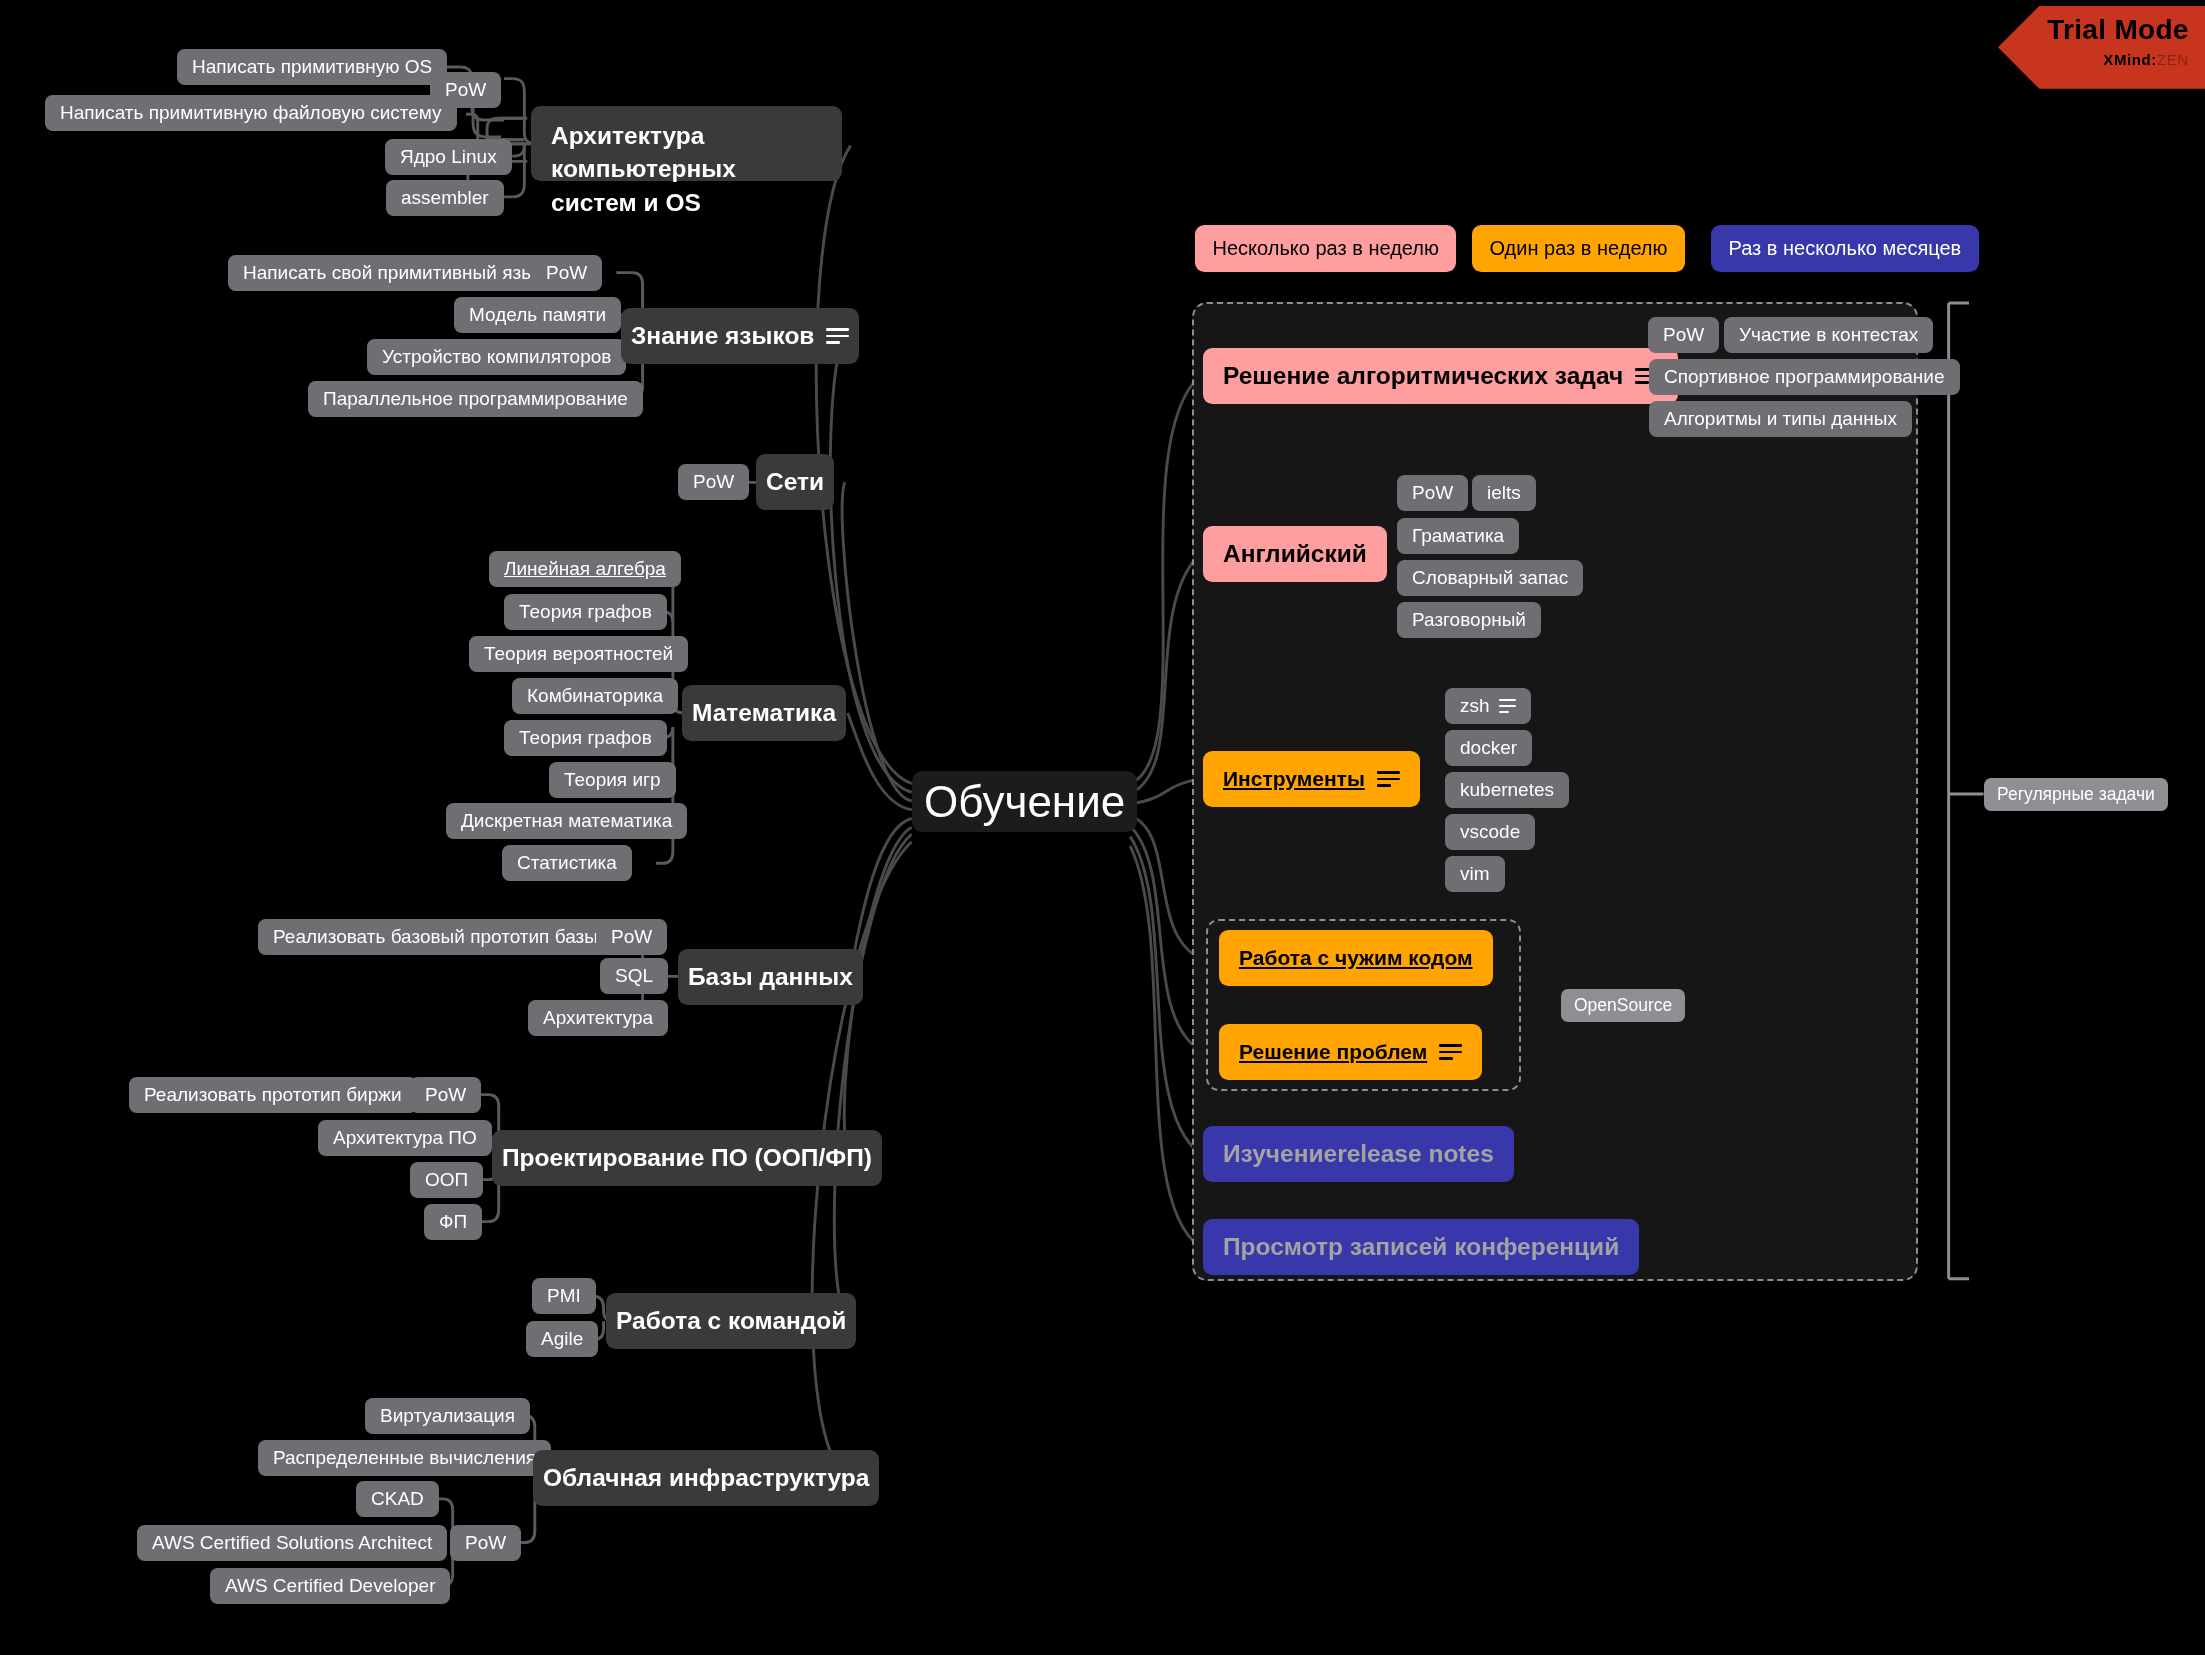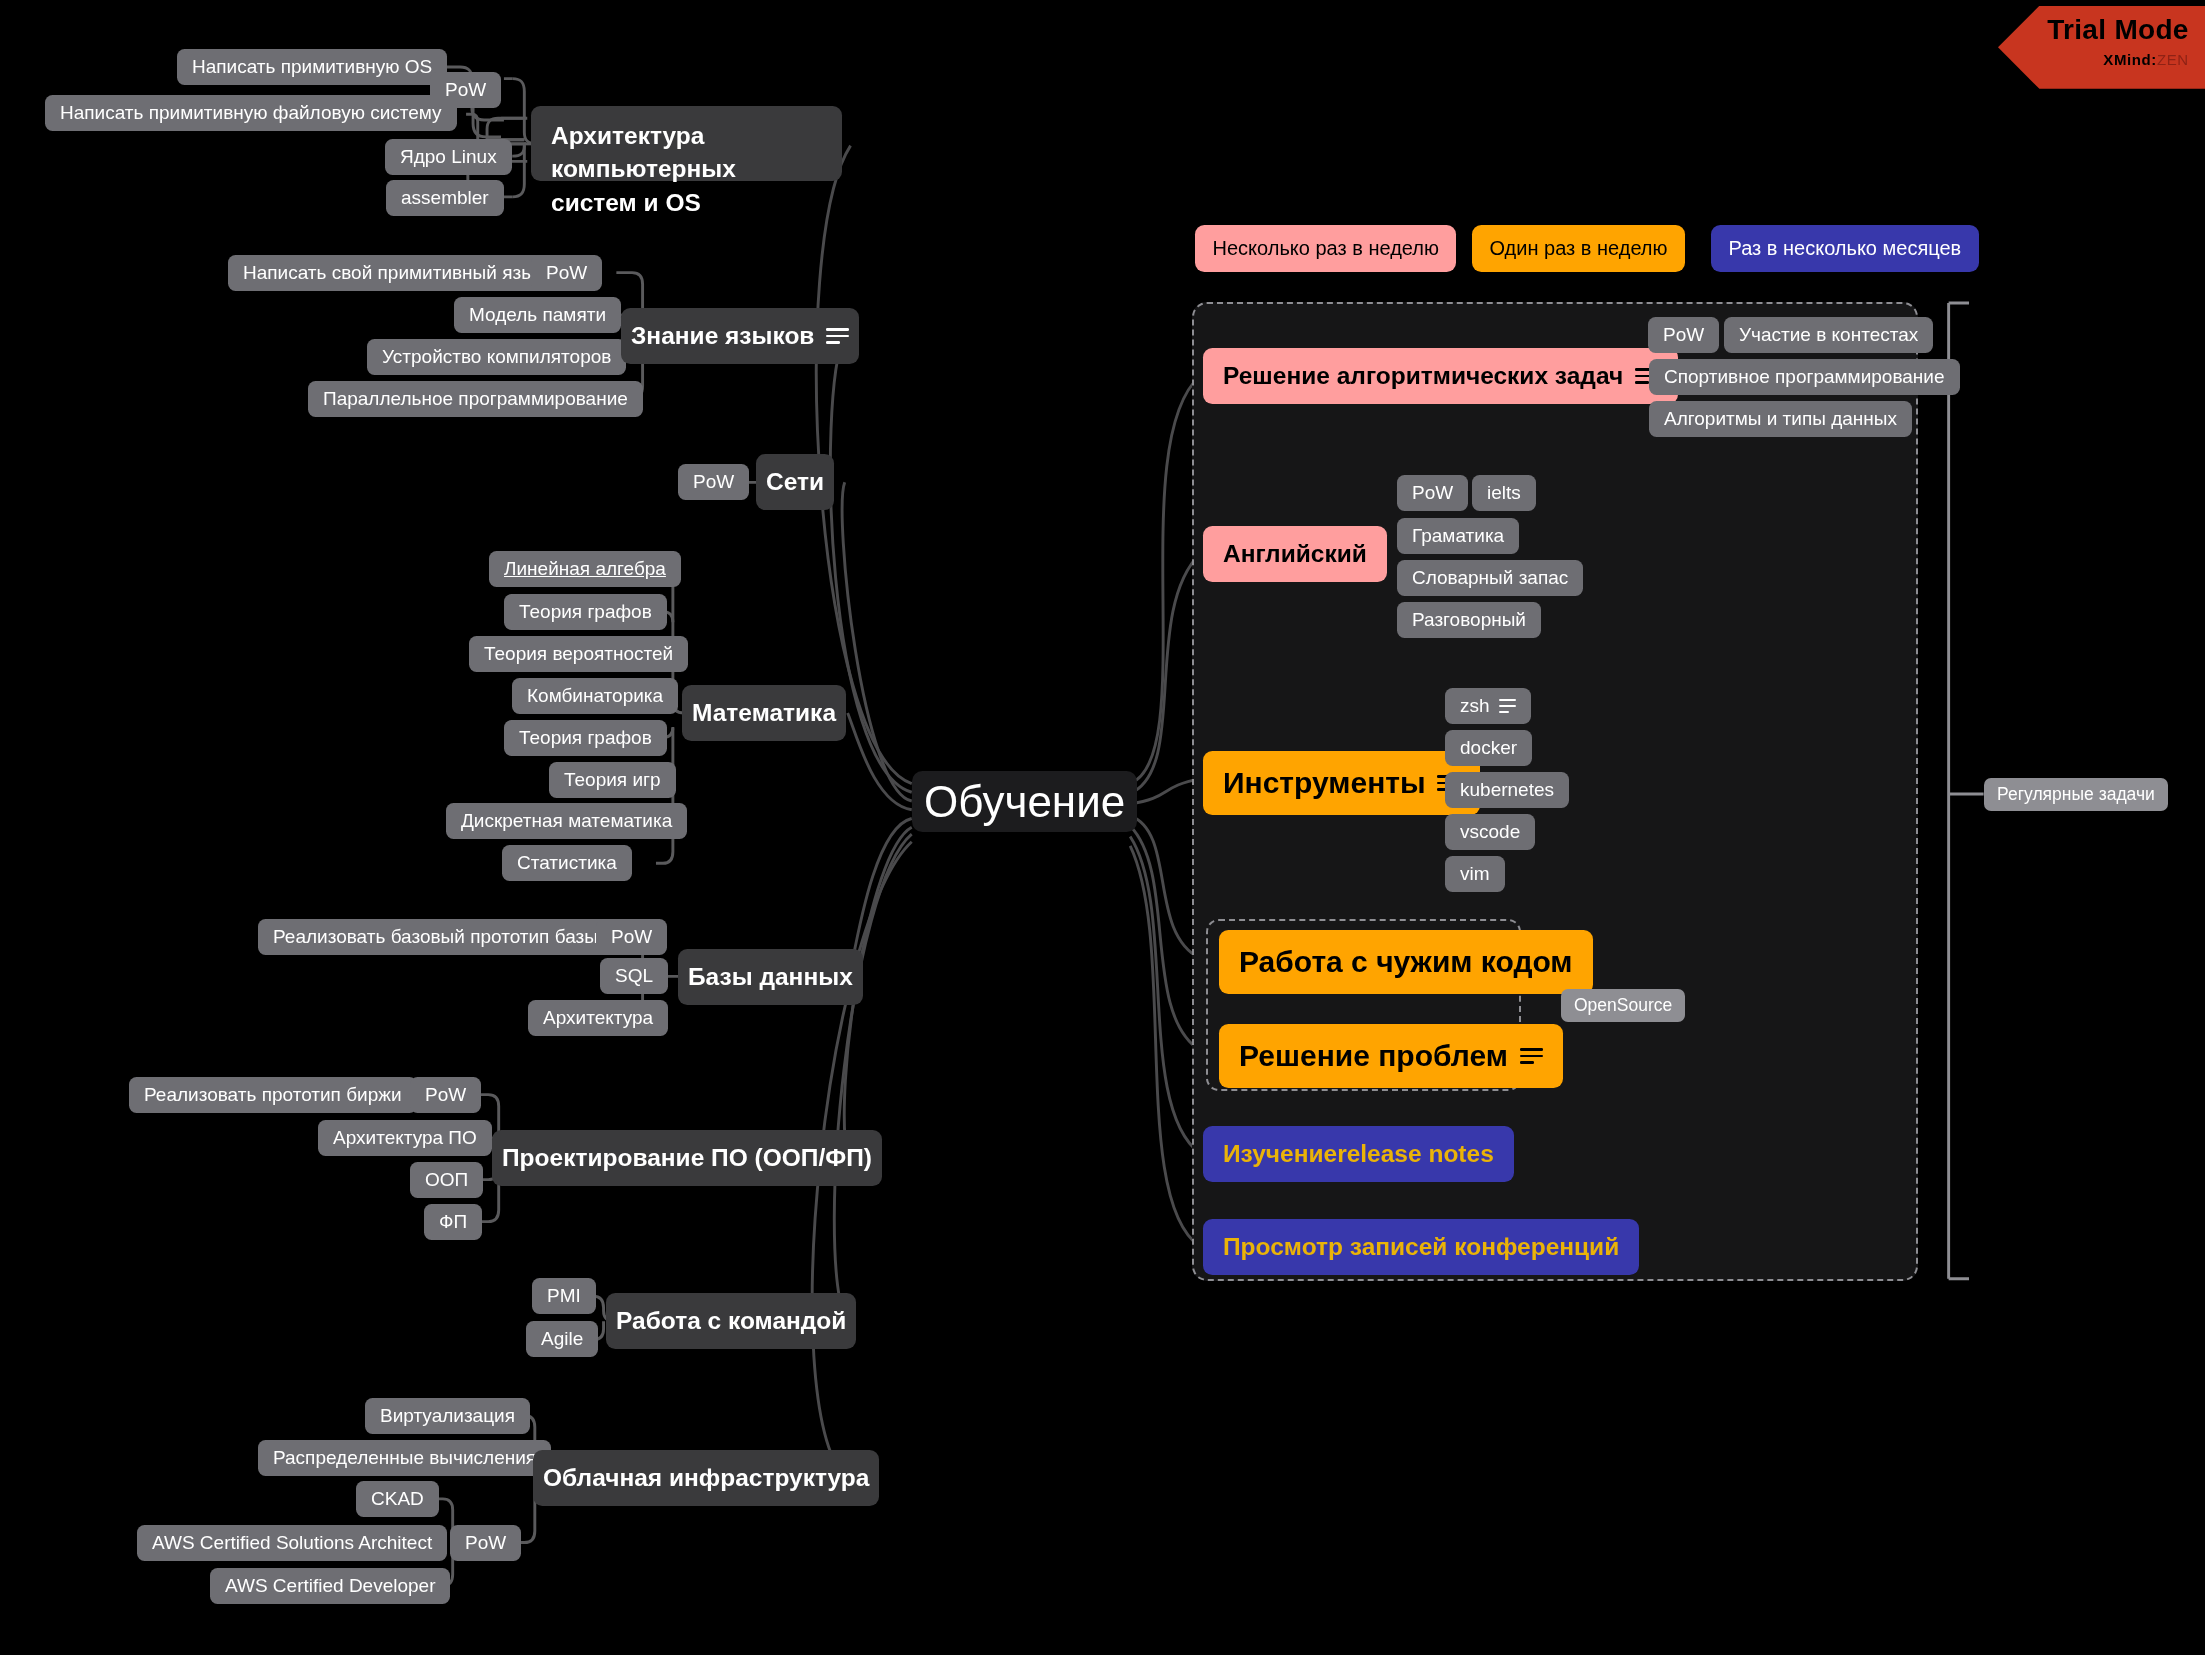--- a/index.html
+++ b/index.html
@@ -58,22 +58,22 @@
   .n-root {
     background: #1c1c1e;
     font-size: 44px;
     height: 61px;
     border-radius: 10.5px;
     padding: 0 12px;
     font-weight: 400;
   }
   
   .n-pink  { background: #ff9e9e; color: #000000; font-size: 24.5px; font-weight: 700; height: 56px; border-radius: 9.3px; padding: 0 20px; }
-  .n-orange{ background: #ffa400; color: #000000; font-size: 30px; font-weight: 700; height: 64px; border-radius: 9.3px; padding: 0 20px; }
-  .n-blue  { background: #3838ab; color: #eab308; font-size: 24.5px; font-weight: 700; height: 56px; border-radius: 9.3px; padding: 0 20px; }
+  .n-orange{ background: #ffa400; color: #000000; font-size: 21px; font-weight: 700; height: 56px; border-radius: 9.3px; padding: 0 20px; text-decoration: underline; }
+  .n-blue  { background: #3838ab; color: #a3a3a3; font-size: 24.5px; font-weight: 700; height: 56px; border-radius: 9.3px; padding: 0 20px; }
   
   .pill {
     position: absolute;
     display: flex; align-items: center; justify-content: center;
     border-radius: 9.3px;
     font-size: 20px;
     height: 47px;
     padding: 0 17.5px;
     white-space: nowrap;
   }

